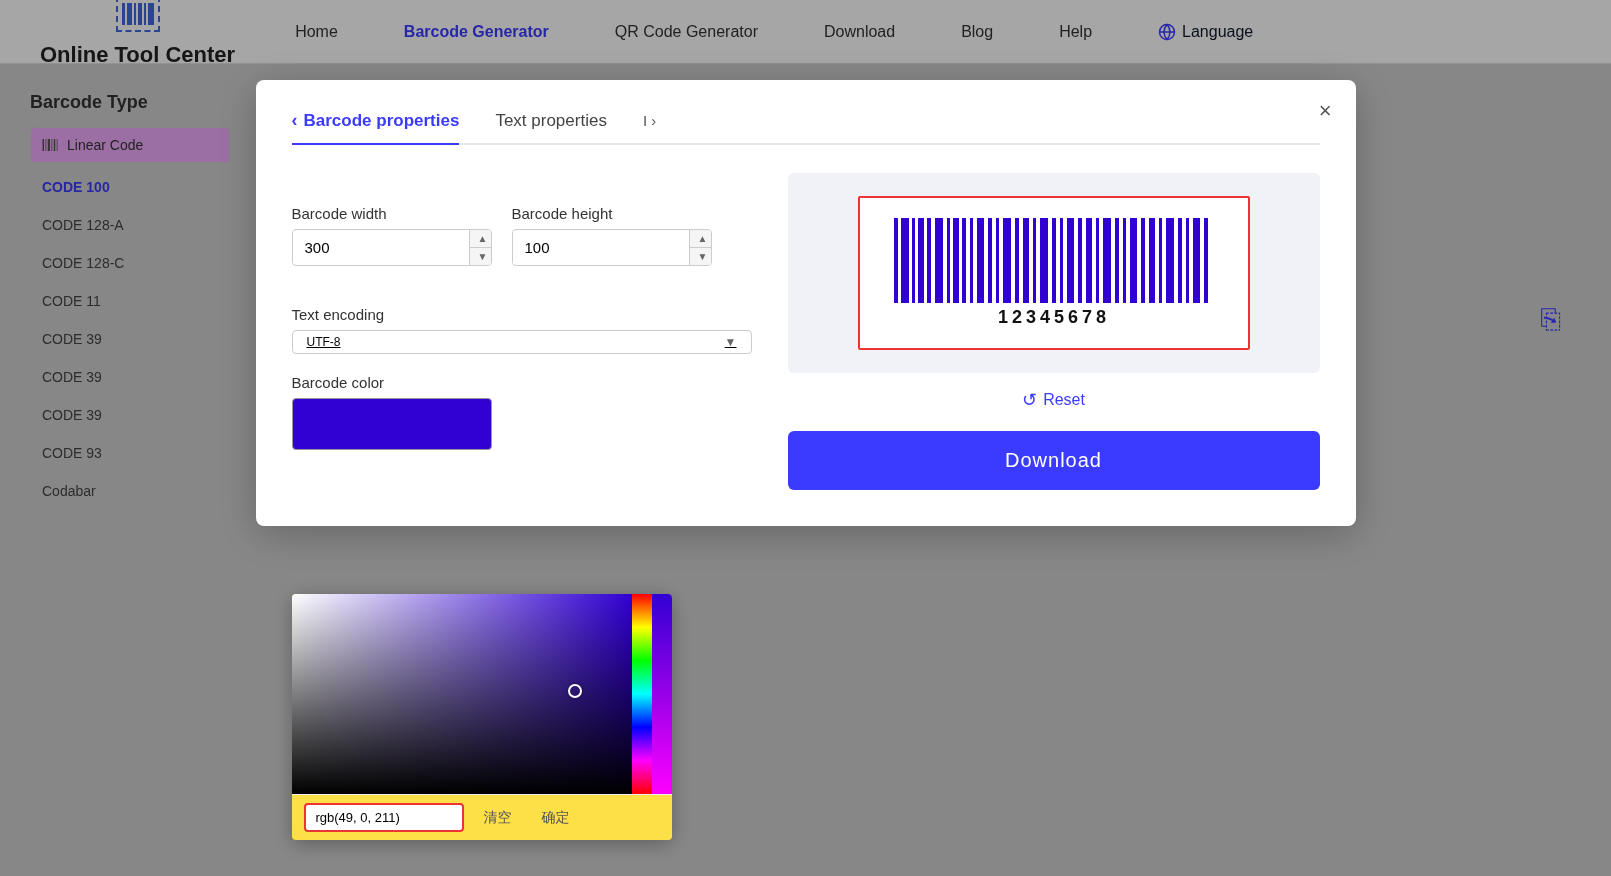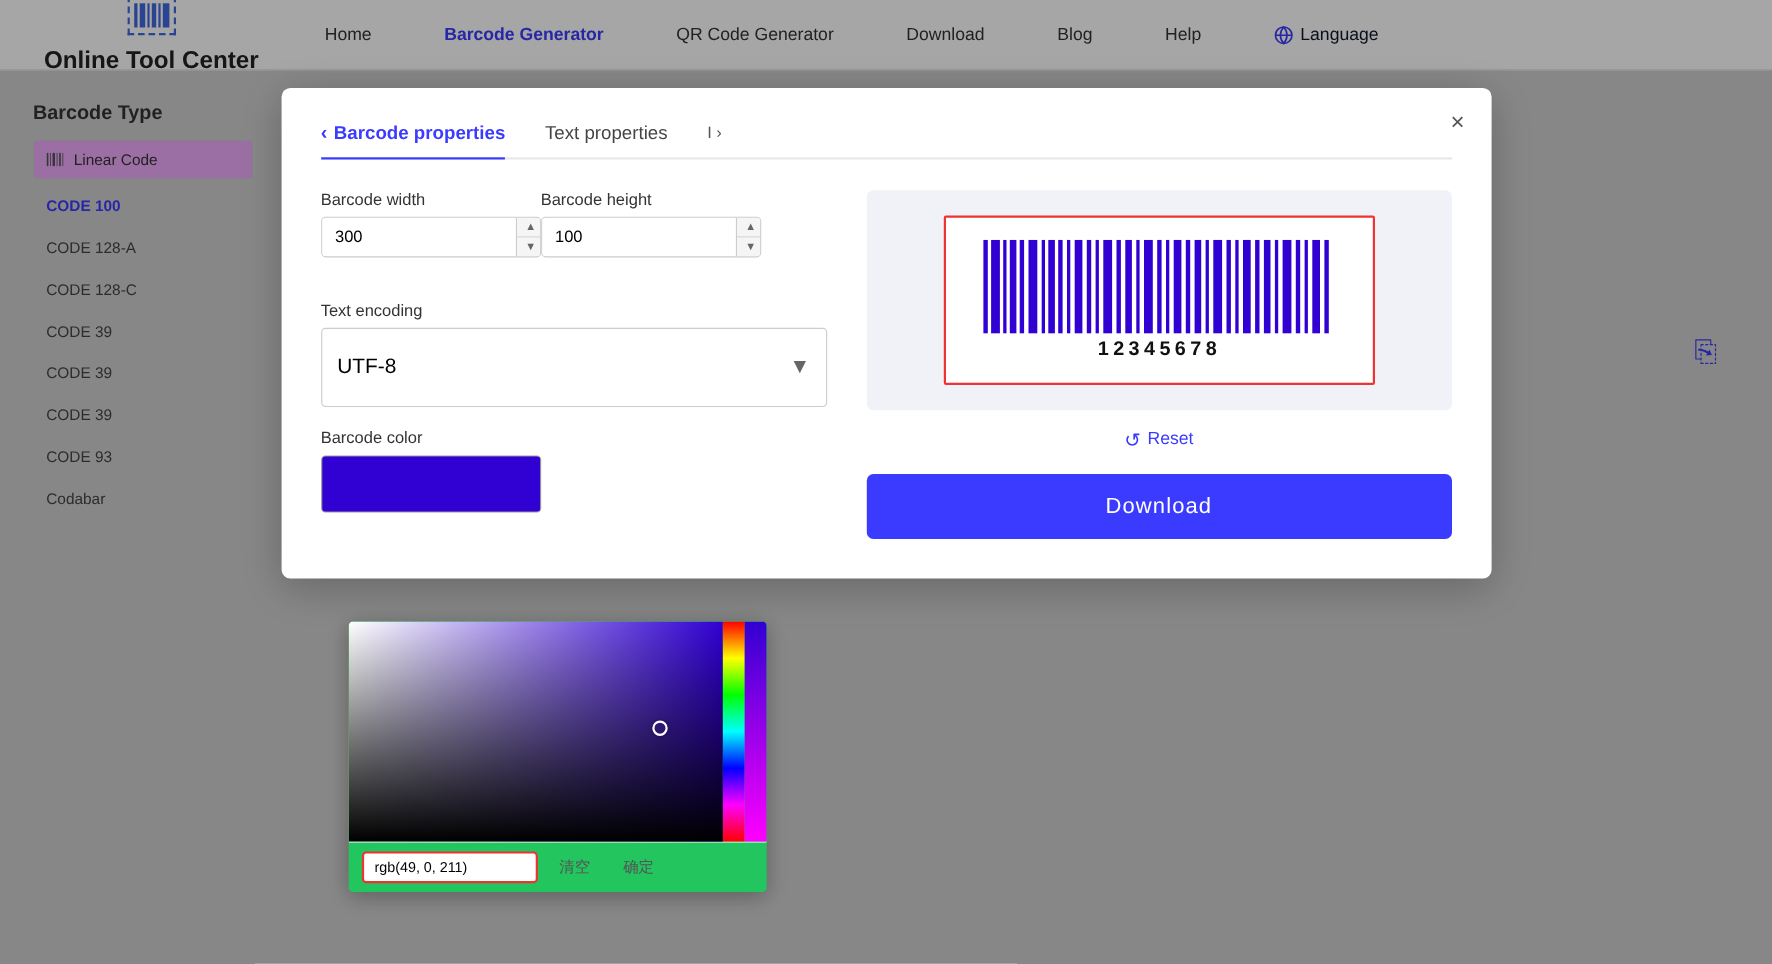--- a/index.html
+++ b/index.html
@@ -184,21 +184,23 @@
       flex-direction: column;
       align-items: center;
     }
 
     
     .form-group {
       margin-bottom: 20px;
     }
     .form-row {
       display: flex;
+      gap: 20px;
       margin-bottom: 20px;
+      margin-top: 32px;
     }
     .form-label {
       font-size: 15px;
       color: #333;
       margin-bottom: 7px;
       font-weight: 500;
     }
     .input-spinner {
       display: flex;
       align-items: center;
@@ -227,48 +229,48 @@
       font-size: 10px;
       color: #666;
     }
     .spinner-btn:first-child { border-bottom: 1px solid #ccc; }
 
     .select-field {
       display: flex;
       align-items: center;
       border: 1px solid #ccc;
       border-radius: 4px;
-      padding: 24px 14px;
-      font-size: 19px;
+      padding: 4px 14px;
+      font-size: 12px;
       cursor: pointer;
       background: white;
       width: 100%;
       justify-content: space-between;
+      text-decoration: underline;
     }
 
     .color-swatch {
       width: 200px;
       height: 52px;
       background: #3100d3;
       border-radius: 4px;
       cursor: pointer;
       border: 1px solid #999;
     }
 
     
     .color-picker-popup {
       position: absolute;
       left: 36px;
-      top: 485px;
+      top: 514px;
       z-index: 200;
-      background: #22c55e;
+      background: #fde047;
       box-shadow: 0 4px 20px rgba(0,0,0,0.3);
       border-radius: 4px;
       overflow: hidden;
-      margin-left: 25px;
     }
     .color-gradient-area {
       width: 340px;
       height: 200px;
       position: relative;
       background: linear-gradient(to right, #fff 0%, #3100d3 100%);
     }
     .color-gradient-area::after {
       content: '';
       position: absolute;
@@ -436,20 +438,21 @@
         <rect x="9" y="4" width="3" height="16" fill="#555"></rect>
         <rect x="14" y="4" width="1" height="16" fill="#555"></rect>
         <rect x="17" y="4" width="2" height="16" fill="#555"></rect>
         <rect x="21" y="4" width="1" height="16" fill="#555"></rect>
       </svg>
       <span>Linear Code</span>
     </div>
     <div class="sidebar-item selected">CODE 100</div>
     <div class="sidebar-item normal">CODE 128-A</div>
     <div class="sidebar-item normal">CODE 128-C</div>
+    <div class="sidebar-item normal">CODE 11</div>
     <div class="sidebar-item normal">CODE 39</div>
     <div class="sidebar-item normal">CODE 39</div>
     <div class="sidebar-item normal">CODE 39</div>
     <div class="sidebar-item normal">CODE 93</div>
     <div class="sidebar-item normal">Codabar</div>
   </div>
 
   <div style="position:absolute;right:50px;top:240px;">
     <div style="display:flex;flex-direction:column;gap:10px;align-items:flex-end;">
       <div style="font-size:26px;color:#3b3bff;cursor:pointer;">⎘</div>

